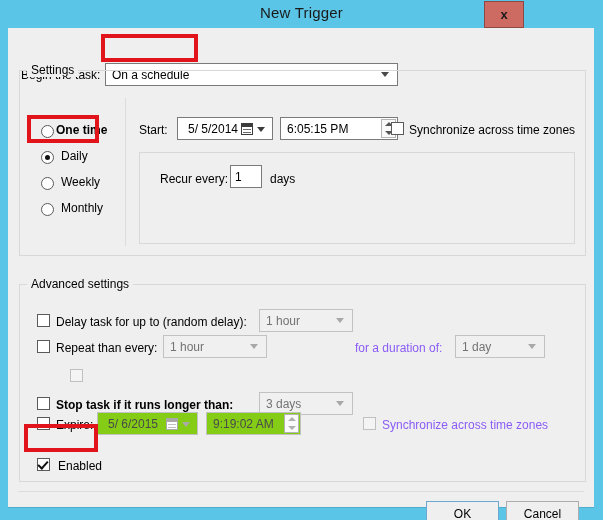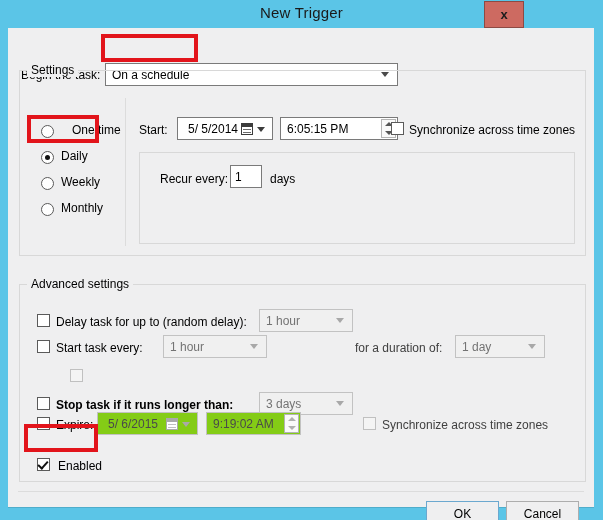--- a/index.html
+++ b/index.html
@@ -23,21 +23,21 @@
     color:#1c1c1c;font-size:13px;font-weight:bold;
     display:flex;align-items:center;justify-content:center;cursor:pointer;
   }
   #client{
     position:absolute;left:8px;top:28px;width:586px;height:479px;
     background:#efeff0;
     box-shadow:0 1px 0 rgba(0,0,0,.12);
   }
   
   .lbl{position:absolute;white-space:nowrap;font-size:12px;color:#000;}
-  .lbl.dis{color:#404040;}
+  .lbl.dis{color:#8b5cf6;}
   .group{position:absolute;border:1px solid #d8d8d8;background:transparent;}
   .group-title{position:absolute;background:#efeff0;padding:0 4px;font-size:12px;color:#000;}
   .field{
     position:absolute;background:#fff;border:1px solid #7a7a7a;
     box-sizing:border-box;font-size:12px;color:#000;
   }
   .field.dis{background:#84cc16;border-color:#c2c2c2;color:#9d9d9d;}
   .field .txt{position:absolute;left:6px;top:50%;transform:translateY(-50%);white-space:nowrap;}
   .combo{position:absolute;background:#fff;border:1px solid #7a7a7a;box-sizing:border-box;}
   .combo.dis{background:#f0f0f0;border-color:#c2c2c2;}
@@ -117,21 +117,21 @@
     <div class="lbl" style="left:13px;top:40px;">Begin the task:</div>
     <div class="combo" style="left:97px;top:35px;width:293px;height:23px;">
       <span class="txt">On a schedule</span>
       <span class="chev"></span>
     </div>
 
     <div class="group" style="left:11px;top:42px;width:565px;height:184px;"></div>
     <div class="group-title" style="left:19px;top:35px;">Settings</div>
 
     <div class="radio" style="left:33px;top:97px;"></div>
-    <div class="lbl" style="left:64px;top:95px;">One time</div>
+    <div class="lbl" style="left:48px;top:95px;font-weight:bold;">One time</div>
 
     <div class="radio on" style="left:33px;top:123px;"></div>
     <div class="lbl" style="left:53px;top:121px;">Daily</div>
 
     <div class="radio" style="left:33px;top:149px;"></div>
     <div class="lbl" style="left:53px;top:147px;">Weekly</div>
 
     <div class="radio" style="left:33px;top:175px;"></div>
     <div class="lbl" style="left:53px;top:173px;">Monthly</div>
 
@@ -170,21 +170,21 @@
     <div class="group-title" style="left:19px;top:249px;">Advanced settings</div>
 
     <div class="cbx" style="left:29px;top:286px;"></div>
     <div class="lbl" style="left:48px;top:287px;">Delay task for up to (random delay):</div>
     <div class="combo dis" style="left:251px;top:281px;width:94px;height:23px;">
       <span class="txt">1 hour</span>
       <span class="chev dis"></span>
     </div>
 
     <div class="cbx" style="left:29px;top:312px;"></div>
-    <div class="lbl" style="left:48px;top:313px;">Start task every:</div>
+    <div class="lbl" style="left:48px;top:313px;">Repeat than every:</div>
     <div class="combo dis" style="left:155px;top:307px;width:104px;height:23px;">
       <span class="txt">1 hour</span>
       <span class="chev dis"></span>
     </div>
     <div class="lbl dis" style="left:347px;top:313px;">for a duration of:</div>
     <div class="combo dis" style="left:447px;top:307px;width:90px;height:23px;">
       <span class="txt">1 day</span>
       <span class="chev dis"></span>
     </div>
 

